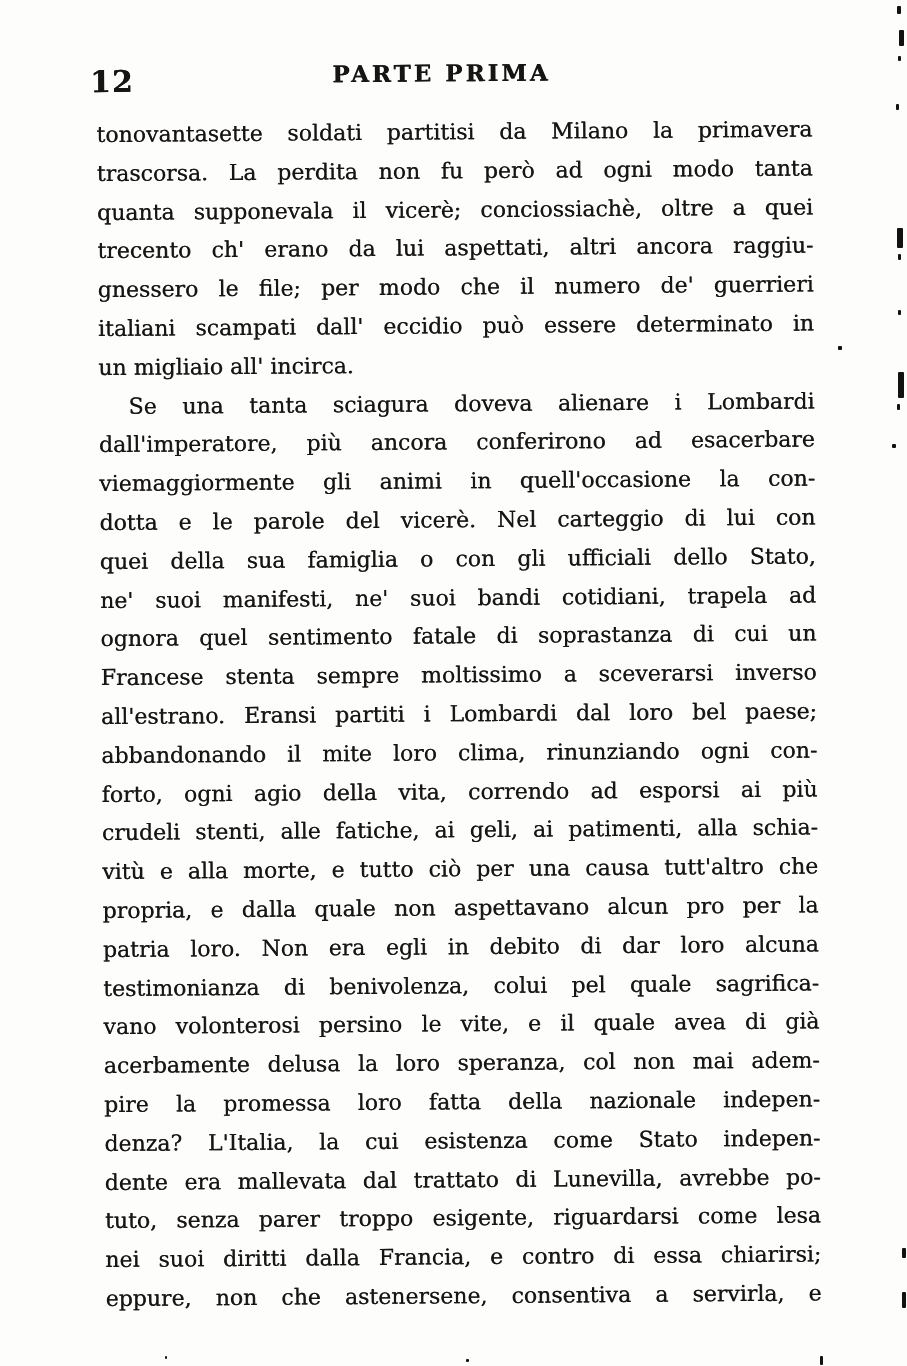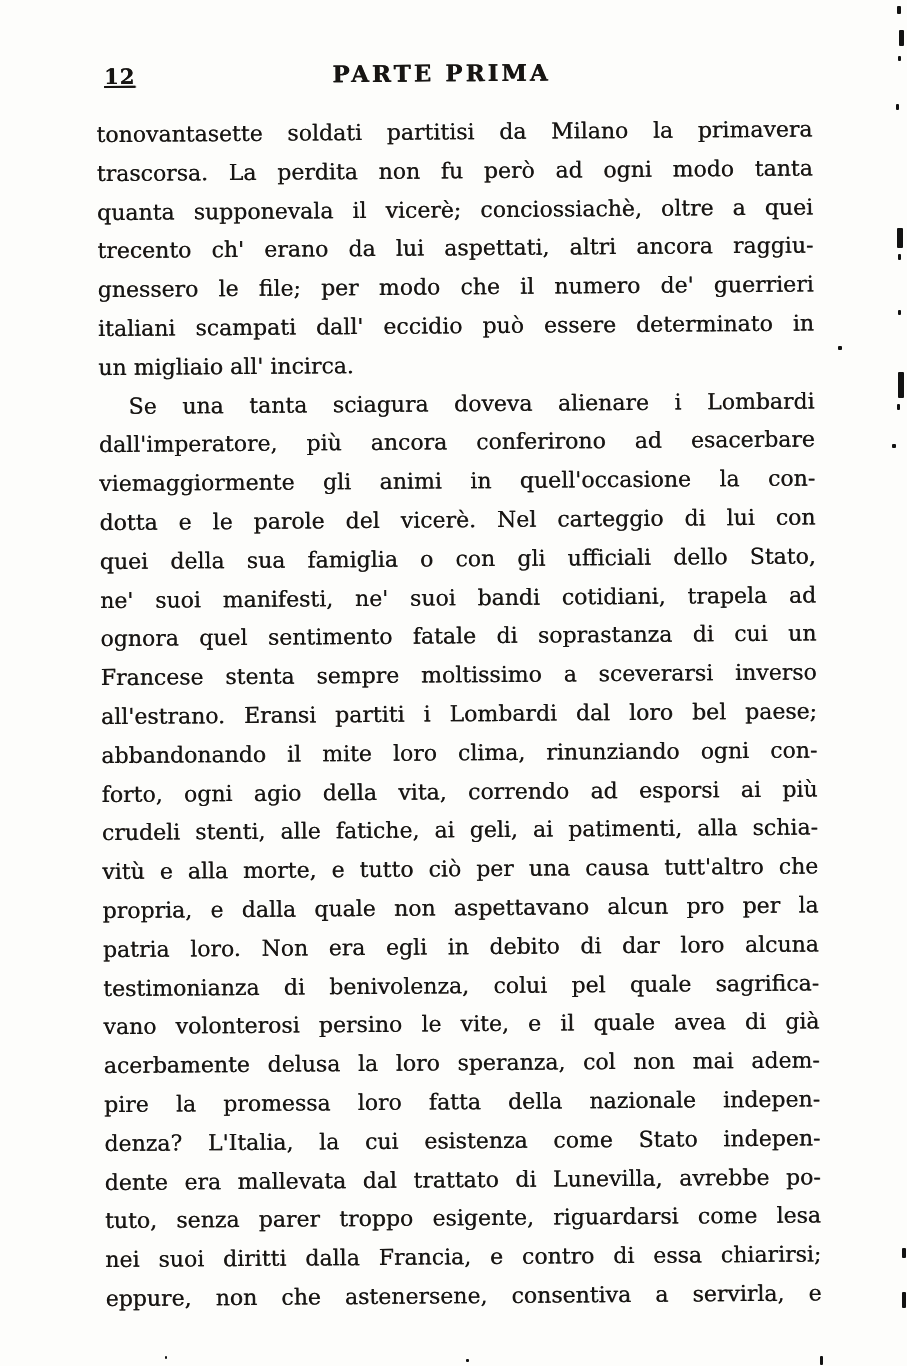--- a/index.html
+++ b/index.html
@@ -29,27 +29,26 @@
     transform-origin: 110px 80px;
     color: #1b1713;
   }
   .masthead {
     position: relative;
     margin-top: 62px;
     height: 42px;
   }
   .pagenum {
     position: absolute;
-    left: 104px;
+    left: 90px;
     top: 2px;
-    font-size: 21px;
+    font-size: 30px;
     font-weight: bold;
     letter-spacing: 1px;
     text-shadow: 0.4px 0 0 currentColor;
-    text-decoration: underline;
   }
   .running-title {
     text-align: center;
     font-size: 23px;
     font-weight: bold;
     letter-spacing: 3px;
     transform: translateX(-12px);
     text-shadow: 0.4px 0 0 currentColor;
   }
   .text-block {

